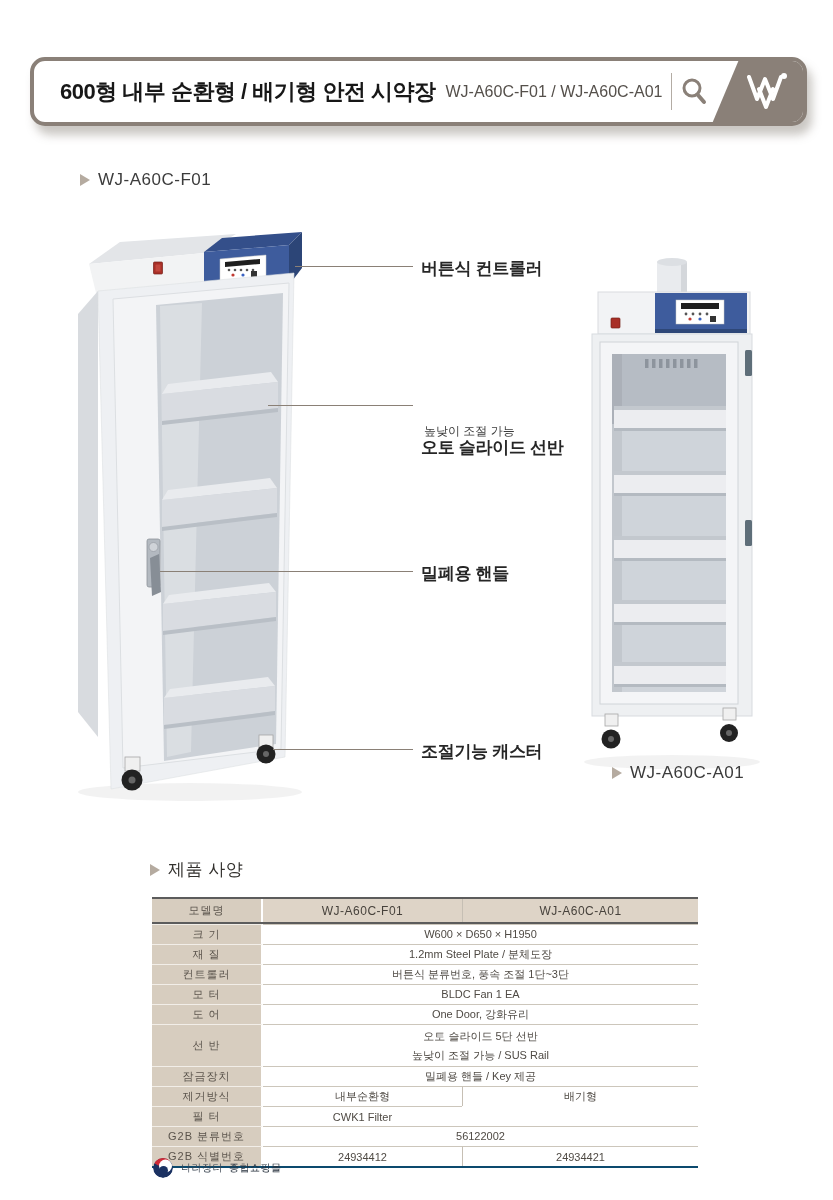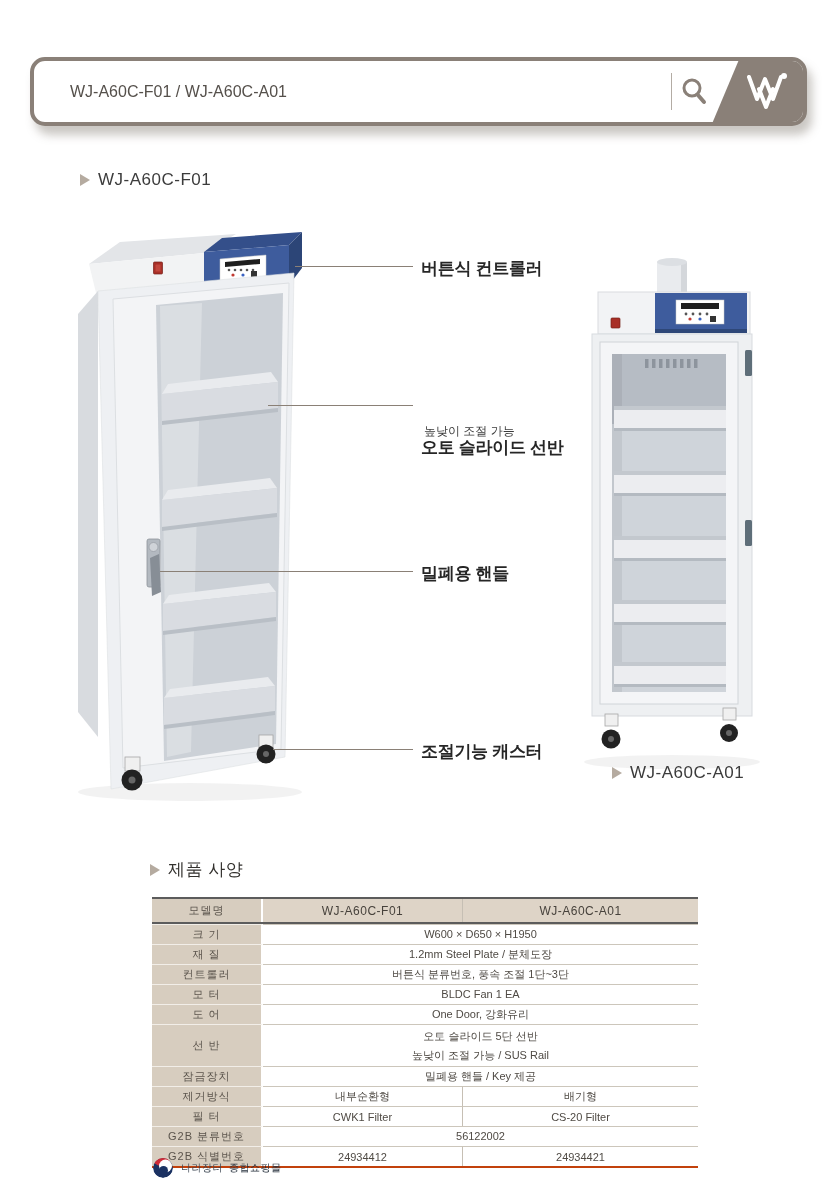--- a/index.html
+++ b/index.html
@@ -25,21 +25,21 @@
   .plabel{position:absolute;font-size:17px;color:#3c3c3c;letter-spacing:.5px;display:flex;align-items:center;}
   .stitle{position:absolute;font-size:17px;font-weight:normal;color:#33312e;letter-spacing:.5px;display:flex;align-items:center;}
 
   
   .cline{position:absolute;height:0;border-top:1.5px solid #8a8076;}
   .clabel{position:absolute;font-size:17px;font-weight:bold;color:#262626;letter-spacing:-.3px;white-space:nowrap;}
   .csub{position:absolute;font-size:12px;color:#3b3b3b;white-space:nowrap;}
 
   
   .spec-table{position:absolute;left:152px;top:897px;width:546px;
-    border-top:2px solid #5c5c5c;border-bottom:2px solid #c2410c;font-size:11px;color:#4f4a44;}
+    border-top:2px solid #5c5c5c;border-bottom:2px solid #0c4a6e;font-size:11px;color:#4f4a44;}
   .srow{display:flex;height:20px;}
   .shead{height:23px;border-bottom:2px solid #5c5c5c;}
   .stall{height:42px;}
   .scell{display:flex;align-items:center;justify-content:center;box-sizing:border-box;text-align:center;}
   .slabel{width:111px;background:#d7cdbf;border-right:2px solid #fff;letter-spacing:1px;color:#5b544c;}
   .sv1{width:199px;}
   .sv2{width:236px;border-left:1px solid #c6bfb4;}
   .sspan{width:435px;flex-direction:column;justify-content:center;}
   .sspan div{line-height:1.7;}
   .srow + .srow .slabel{border-top:1px solid #f2eee8;}
@@ -182,20 +182,21 @@
       <circle cx="611" cy="739" r="9.5" fill="#222"></circle>
         <circle cx="611" cy="739" r="3" fill="#666"></circle>
       <rect x="723" y="708" width="13" height="12" fill="#f0f0f0" stroke="#a6a6a6" stroke-width="0.8"></rect>
       <circle cx="729" cy="733" r="9" fill="#222"></circle>
         <circle cx="729" cy="733" r="3" fill="#666"></circle>
     </g>
   </svg>
 
   <div class="header-box">
     <div class="h-titlewrap">
+      <span class="h-title">600형 내부 순환형 / 배기형 안전 시약장</span>
       <span class="h-models">WJ-A60C-F01 / WJ-A60C-A01</span>
     </div>
     <div class="h-divider"></div>
     <svg class="h-search" width="27" height="30" viewBox="0 0 27 30">
       <circle cx="11" cy="11" r="8" fill="none" stroke="#8a8078" stroke-width="3"></circle>
       <line x1="16.5" y1="17.5" x2="23" y2="25" stroke="#8a8078" stroke-width="4" stroke-linecap="round"></line>
     </svg>
     <div class="h-wedge">
       <svg class="h-logo" width="46" height="42" viewBox="0 0 46 42">
         <polyline points="4,6 12,28 20,8 28,28 36,6" fill="none" stroke="#ffffff" stroke-width="4" stroke-linecap="round" stroke-linejoin="round"></polyline>
@@ -282,21 +283,20 @@
         </div>
       </div>
       <div class="srow">
         <div class="scell slabel">제거방식</div>
         <div class="scell sval sv1">내부순환형</div>
         <div class="scell sval sv2">배기형</div>
       </div>
       <div class="srow">
         <div class="scell slabel">필 터</div>
         <div class="scell sval sv1">CWK1 Filter</div>
-        <div class="scell sval sv2">CS-20 Filter</div>
       </div>
       <div class="srow">
         <div class="scell slabel">G2B 분류번호</div>
         <div class="scell sval sspan">
           <div>56122002</div>
         </div>
       </div>
       <div class="srow">
         <div class="scell slabel">G2B 식별번호</div>
         <div class="scell sval sv1">24934412</div>

